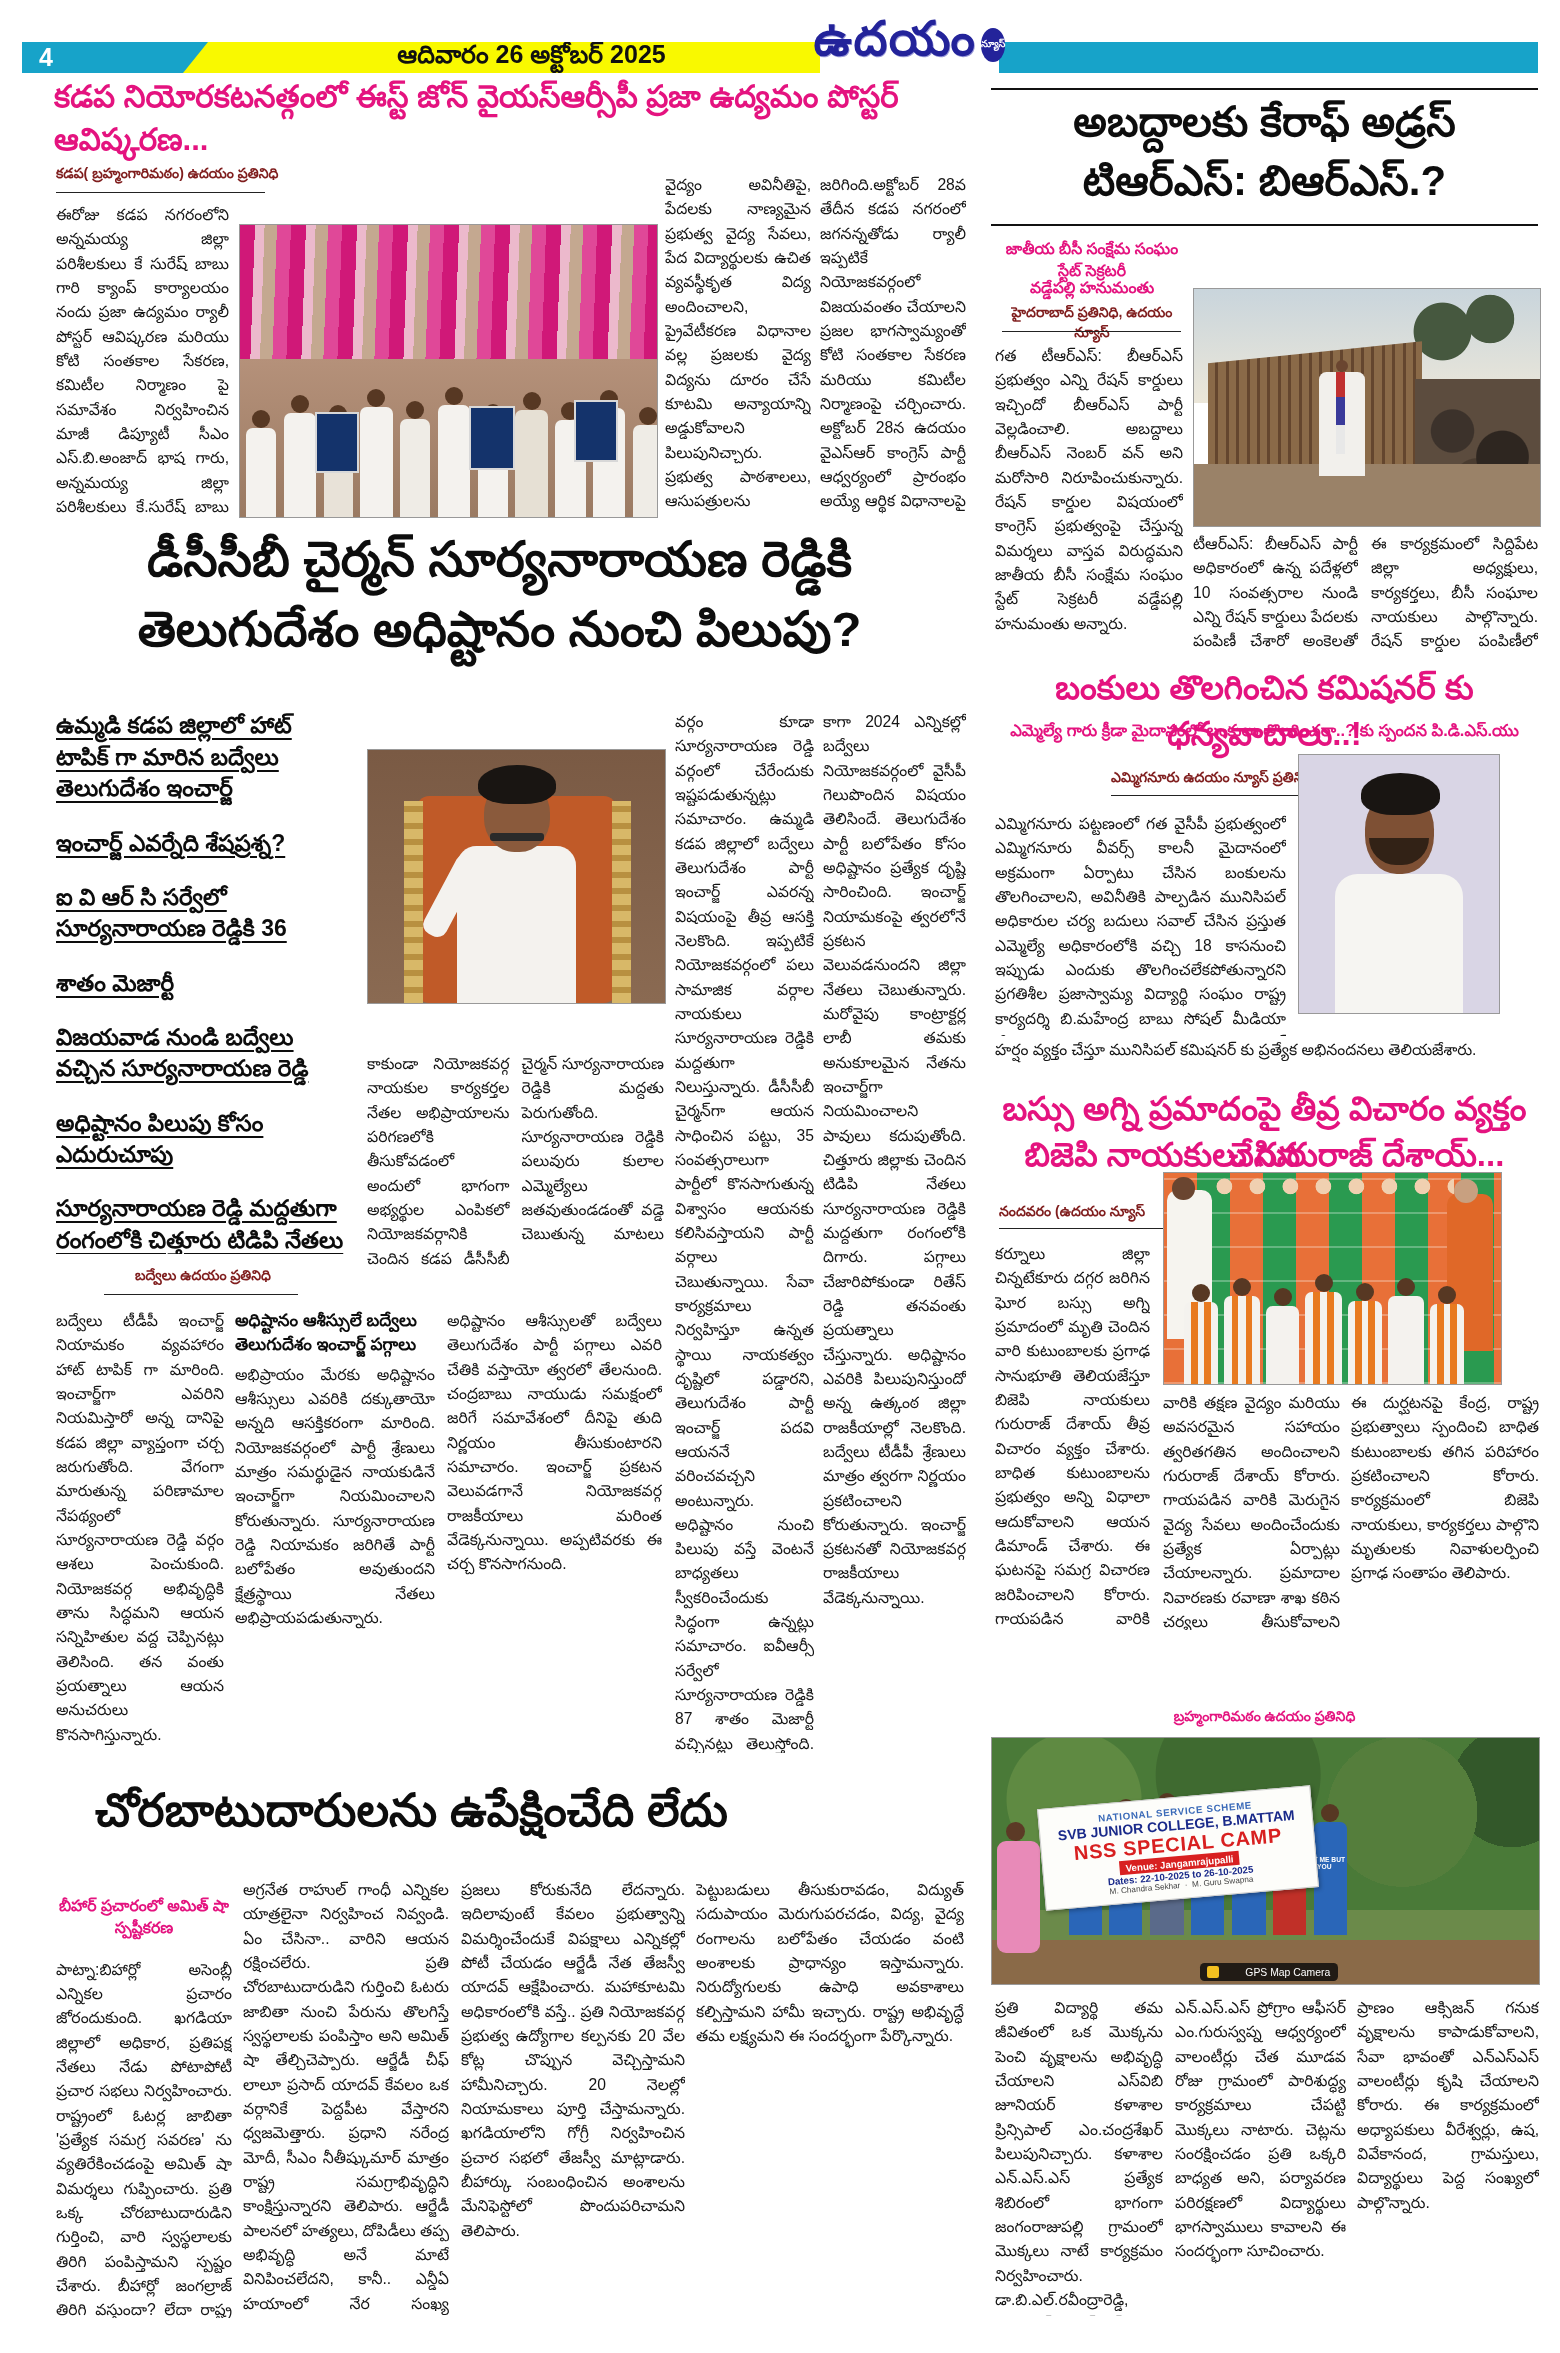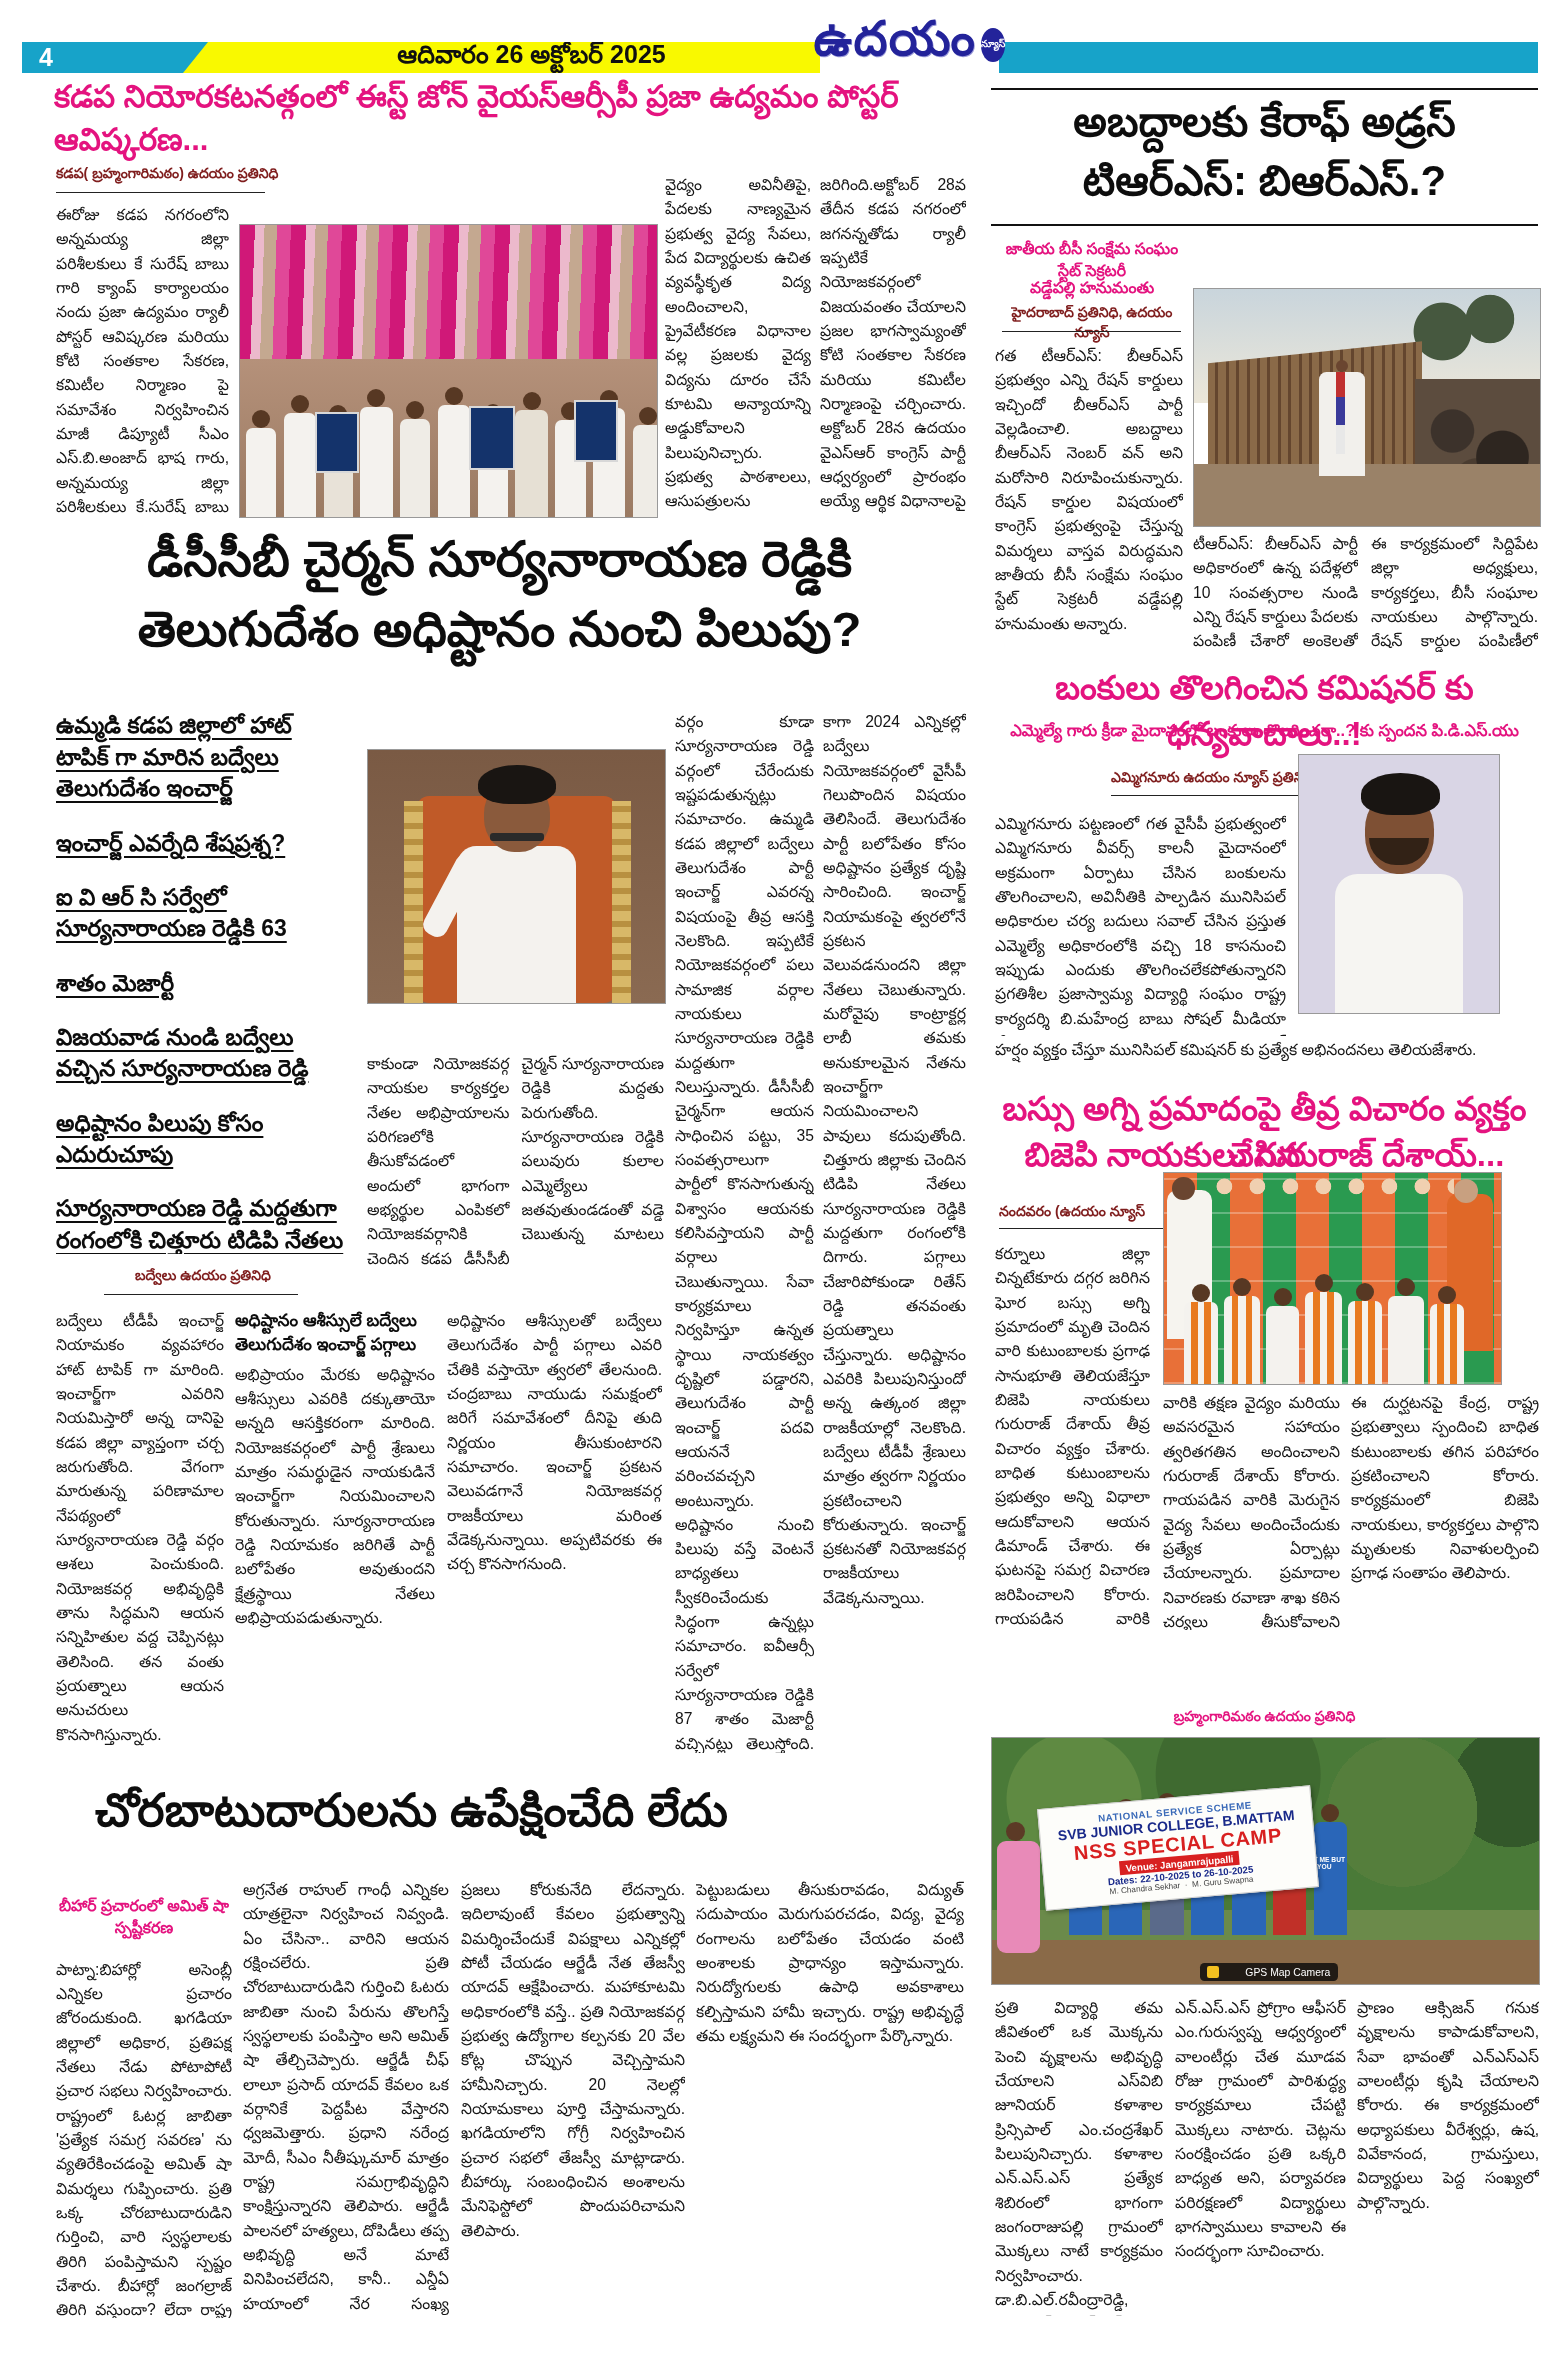--- a/index.html
+++ b/index.html
@@ -145,21 +145,21 @@
 
   <div class="abs bt" style="left:1193px;top:532px;width:165px;height:124px;">టీఆర్ఎస్: బీఆర్ఎస్ పార్టీ అధికారంలో ఉన్న పదేళ్లలో 10 సంవత్సరాల నుండి ఎన్ని రేషన్ కార్డులు పేదలకు పంపిణీ చేశారో అంకెలతో పూర్తిస్థాయిలో చెప్పాలని సవాల్ విసిరారు. జాతీయ బీసీ సంక్షేమ సంఘం స్టేట్ సెక్రటరీ వడ్డేపల్లి హనుమంతు ఆధ్వర్యంలో ఈ కార్యక్రమం జరిగింది.</div>
   <div class="abs bt" style="left:1371px;top:532px;width:167px;height:124px;">ఈ కార్యక్రమంలో సిద్దిపేట జిల్లా అధ్యక్షులు, కార్యకర్తలు, బీసీ సంఘాల నాయకులు పాల్గొన్నారు. రేషన్ కార్డుల పంపిణీలో జరిగిన అవకతవకలపై సమగ్ర విచారణ జరిపించాలని ఈ సందర్భంగా కోరారు.</div>
 
   <div class="abs hl-blk center" style="left:30px;top:531px;width:939px;font-size:49px;">డీసీసీబీ చైర్మన్ సూర్యనారాయణ రెడ్డికి</div>
   <div class="abs hl-blk center" style="left:30px;top:601px;width:939px;font-size:49px;">తెలుగుదేశం అధిష్టానం నుంచి పిలుపు?</div>
 
   <div class="abs subheads" style="left:56px;top:710px;width:294px;height:544px;overflow:hidden;">
     <div>ఉమ్మడి కడప జిల్లాలో హాట్ టాపిక్ గా మారిన బద్వేలు తెలుగుదేశం ఇంచార్జ్</div>
     <div>ఇంచార్జ్ ఎవర్నేది శేషప్రశ్న?</div>
-    <div>ఐ వి ఆర్ సి సర్వేలో సూర్యనారాయణ రెడ్డికి 63</div>
+    <div>ఐ వి ఆర్ సి సర్వేలో సూర్యనారాయణ రెడ్డికి 36</div>
     <div>శాతం మెజార్టీ</div>
     <div>విజయవాడ నుండి బద్వేలు వచ్చిన సూర్యనారాయణ రెడ్డి</div>
     <div>అధిష్టానం పిలుపు కోసం ఎదురుచూపు</div>
     <div>సూర్యనారాయణ రెడ్డి మద్దతుగా రంగంలోకి చిత్తూరు టిడిపి నేతలు</div>
 
   </div>
 
   <div class="photo" style="left:367px;top:749px;width:297px;height:253px;">
     <div class="abs" style="left:0;top:0;width:100%;height:100%;background:linear-gradient(#7a5a44,#8a6a52);"></div>
     <div class="abs chair" style="left:16%;top:18%;width:68%;height:82%;"></div>

